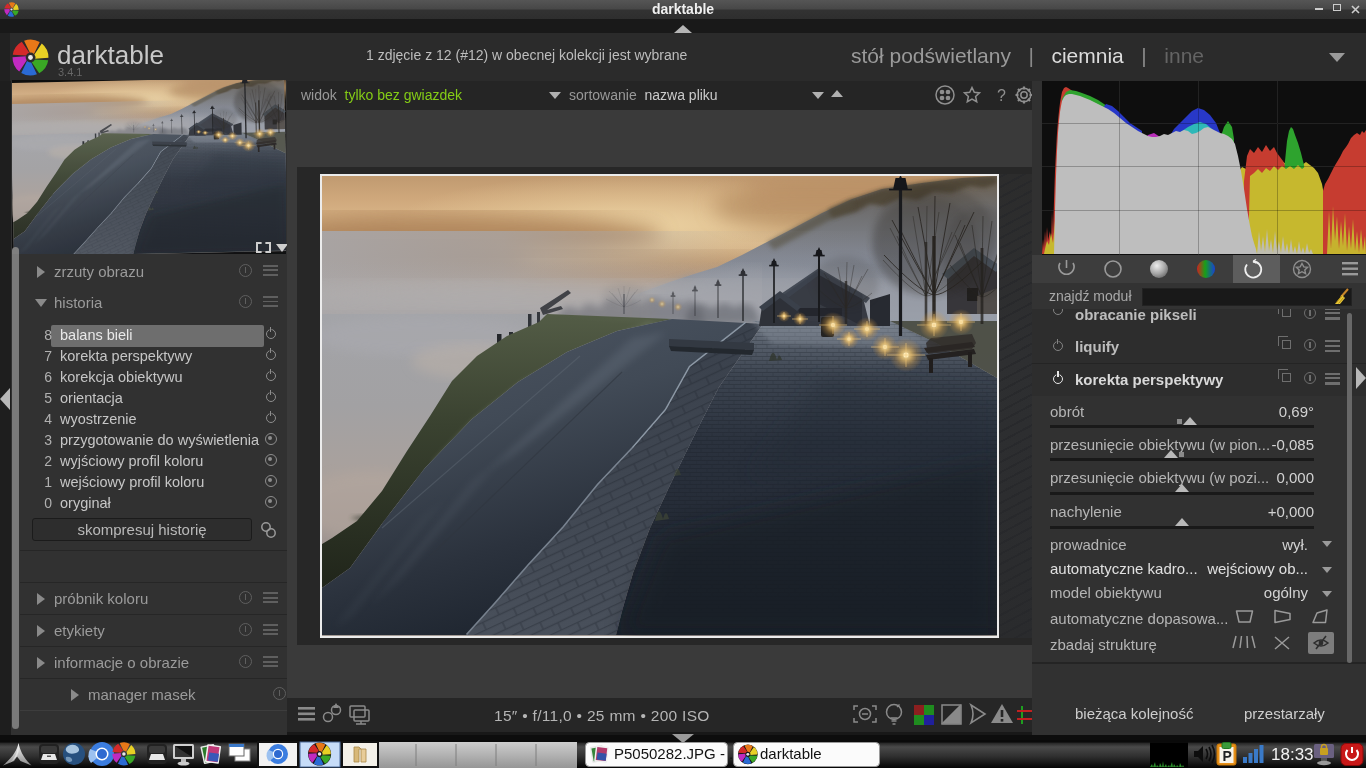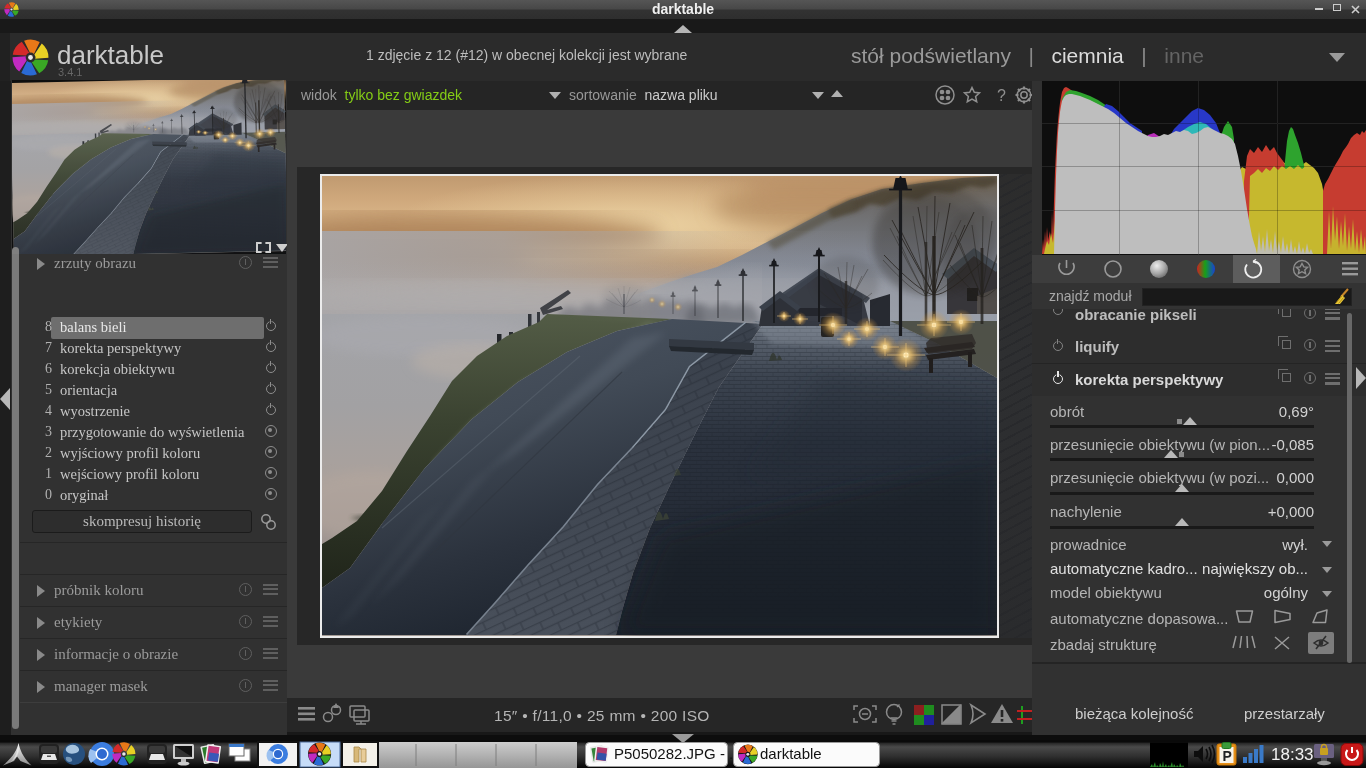--- a/index.html
+++ b/index.html
@@ -266,21 +266,21 @@
 </svg>
     </div>
 
   <div class="abs" style="left:256px;top:242px;width:15px;height:11px;border:2px solid #cfcfcf;border-style:dashed;"></div>
   <div class="abs" style="left:276px;top:244px;width:0;height:0;border-left:6px solid transparent;border-right:6px solid transparent;border-top:8px solid #cfcfcf;"></div>
 
   <div class="abs" style="left:12px;top:247px;width:7px;height:482px;background:#7a7a7a;border-radius:4px;"></div>
 
   <div class="abs" style="left:0;top:388px;width:0;height:0;border-top:11px solid transparent;border-bottom:11px solid transparent;border-right:10px solid #b8b8b8;"></div>
 
-  <div id="leftsections" style="position:absolute;left:20px;top:246px;width:267px;height:481px;font-size:15px;font-family:Liberation Serif, serif;">
+  <div id="leftsections" style="position:absolute;left:20px;top:254px;width:267px;height:481px;font-size:15px;">
     <style>
       .lphead { position:absolute; left:0; width:267px; height:30px; color:#9b9b9b; }
       .lphead .cap { position:absolute; left:34px; top:6px; }
       .tri-r { position:absolute; left:17px; top:9px; width:0; height:0; border-top:6px solid transparent; border-bottom:6px solid transparent; border-left:8px solid #8a8a8a; }
       .tri-d { position:absolute; left:15px; top:11px; width:0; height:0; border-left:6px solid transparent; border-right:6px solid transparent; border-top:8px solid #8a8a8a; }
       .ico-i { position:absolute; left:219px; top:7px; width:13px; height:13px; border:1.5px solid #5f5f5f; border-radius:50%; }
       .ico-i::after { content:""; position:absolute; left:4.5px; top:2px; width:1.5px; height:6px; background:#5f5f5f; }
       .ico-h { position:absolute; left:243px; top:8px; width:15px; height:11px;
         background:linear-gradient(#5f5f5f 0 2px,transparent 2px 4.5px,#5f5f5f 4.5px 6.5px,transparent 6.5px 9px,#5f5f5f 9px 11px); }
       .hrow { position:absolute; left:0; width:267px; height:21px; color:#c6c6c6; font-size:14.5px; }
@@ -291,20 +291,26 @@
       .rad { position:absolute; left:245px; top:2px; width:12px; height:12px; border:1.8px solid #8d8d8d; border-radius:50%; }
       .rad::after { content:""; position:absolute; left:2.1px; top:2.1px; width:4.2px; height:4.2px; background:#8d8d8d; border-radius:50%; }
       .sep { position:absolute; left:0; width:267px; height:1px; background:#262626; }
     </style>
     <div class="lphead" style="top:3px;">
         <span class="tri-r"></span>
         <span class="cap">zrzuty obrazu</span>
         <span class="ico-i"></span>
         <span class="ico-h"></span>
       </div>
+    <div class="lphead" style="top:34px;">
+        <span class="tri-d"></span>
+        <span class="cap">historia</span>
+        <span class="ico-i"></span>
+        <span class="ico-h"></span>
+      </div>
     <div class="abs" style="left:31px;top:71px;width:213px;height:22px;background:#6e6e6e;border-radius:2px;"></div>
     <div class="hrow" style="top:72px;">
         <span class="hnum">8</span>
         <span class="hlbl" style="color:#e8e8e8;">balans bieli</span>
         <span class="pow"></span>
       </div>
     <div class="hrow" style="top:93px;">
         <span class="hnum">7</span>
         <span class="hlbl">korekta perspektywy</span>
         <span class="pow"></span>
@@ -367,21 +373,21 @@
         <span class="ico-h"></span>
       </div>
     <div class="sep" style="top:392px;"></div>
     <div class="lphead" style="top:394px;">
         <span class="tri-r"></span>
         <span class="cap">informacje o obrazie</span>
         <span class="ico-i"></span>
         <span class="ico-h"></span>
       </div>
     <div class="sep" style="top:424px;"></div>
-    <div class="lphead" style="top:426px;">
+    <div class="lphead" style="top:426px;margin-left:34px;">
         <span class="tri-r"></span>
         <span class="cap">manager masek</span>
         <span class="ico-i"></span>
         <span class="ico-h"></span>
       </div>
     <div class="sep" style="top:456px;background:#3d3d3d;"></div>
   </div>
 
   <div class="abs" style="left:287px;top:81px;width:745px;height:29px;background:#252525;"></div>
   <div class="abs" style="left:287px;top:110px;width:745px;height:588px;background:#3a3a3a;"></div>
@@ -915,21 +921,21 @@
     <div class="track" style="top:217px;">
         <span class="smark" style="left:125px;"></span>
       </div>
     <div class="srow" style="top:227px;">
         <span class="lab">prowadnice</span>
         <span class="val" style="right:58px;">wył.</span>
         <span class="ddarr"></span>
       </div>
     <div class="srow" style="top:251px;color:#e0e0e0;">
         <span class="lab">automatyczne kadro...</span>
-        <span class="val" style="right:58px;color:#e0e0e0;">największy ob...</span>
+        <span class="val" style="right:58px;color:#e0e0e0;">wejściowy ob...</span>
         <span class="ddarr" style="top:7px;"></span>
       </div>
     <div class="srow" style="top:275px;">
         <span class="lab">model obiektywu</span>
         <span class="val" style="right:58px;">ogólny</span>
         <span class="ddarr" style="top:7px;"></span>
       </div>
     <div class="srow" style="top:301px;">
         <span class="lab">automatyczne dopasowa...</span>
       </div>

